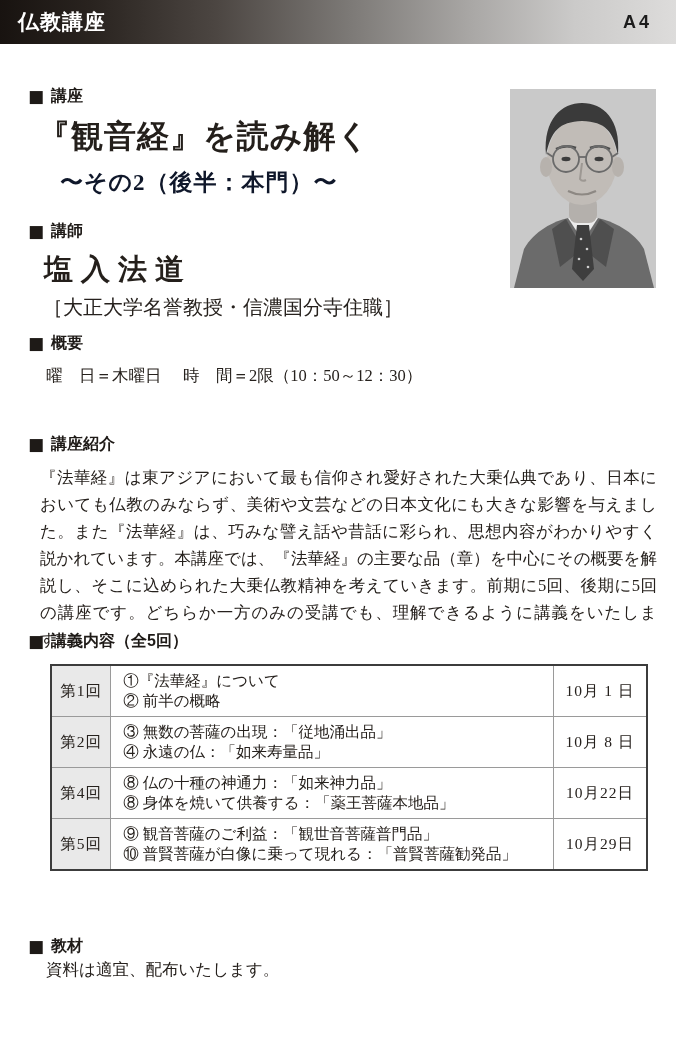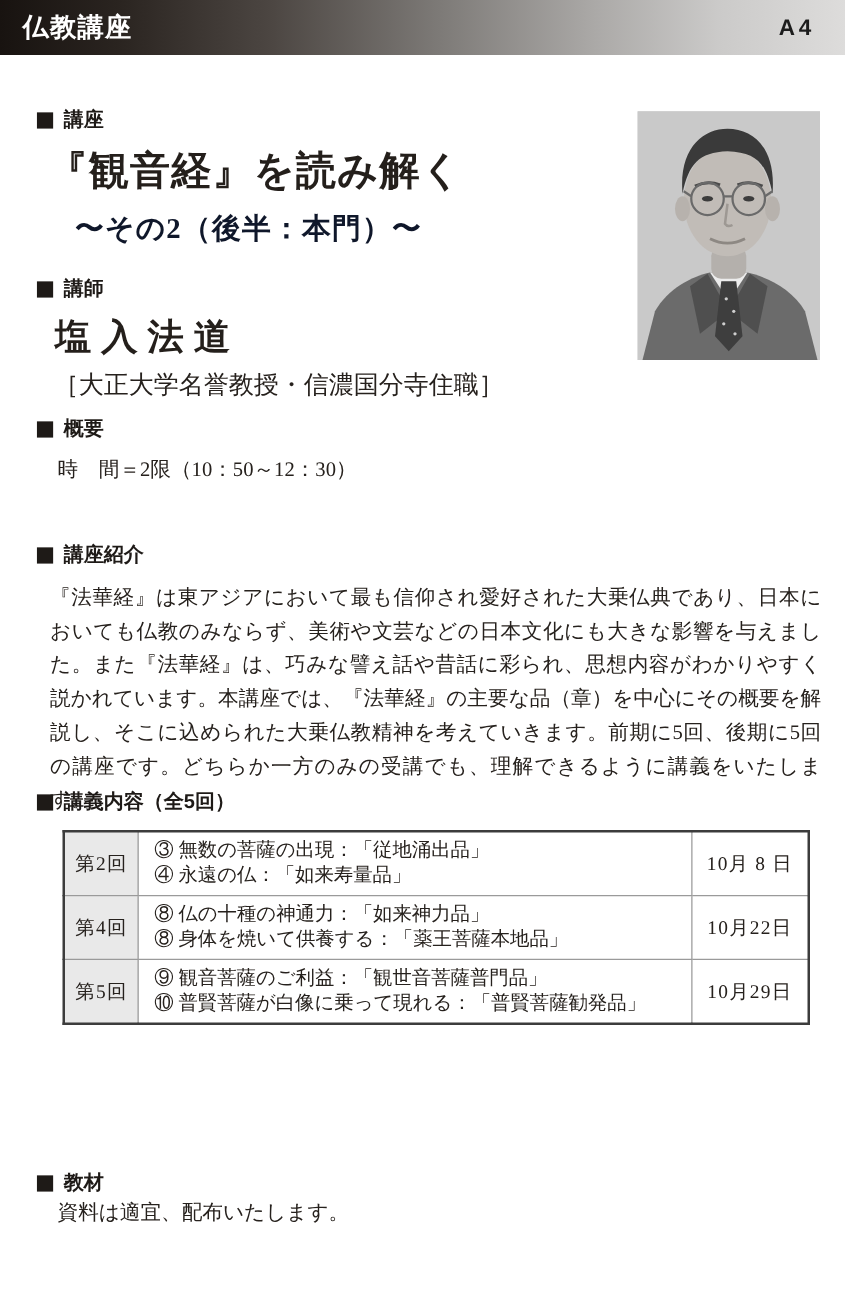--- a/index.html
+++ b/index.html
@@ -164,40 +164,49 @@
     <div class="instructor-name">塩入法道</div>
     <div class="instructor-affil">［大正大学名誉教授・信濃国分寺住職］</div>
   </div>
 
   <div class="sec-overview">
     <div class="sec-head">
       <span class="sq">■</span>
       <span>概要</span>
     </div>
     <div class="ov-row">
+      <span class="c1">曜　日＝木曜日</span>
       <span>時　間＝2限（10：50～12：30）</span>
     </div>
   </div>
 
   <div class="sec-intro">
     <div class="sec-head">
       <span class="sq">■</span>
       <span>講座紹介</span>
     </div>
     <div class="intro-text">『法華経』は東アジアにおいて最も信仰され愛好された大乗仏典であり、日本においても仏教のみならず、美術や文芸などの日本文化にも大きな影響を与えました。また『法華経』は、巧みな譬え話や昔話に彩られ、思想内容がわかりやすく説かれています。本講座では、『法華経』の主要な品（章）を中心にその概要を解説し、そこに込められた大乗仏教精神を考えていきます。前期に5回、後期に5回の講座です。どちらか一方のみの受講でも、理解できるように講義をいたします。</div>
   </div>
 
   <div class="sec-schedule">
     <div class="sec-head">
       <span class="sq">■</span>
       <span>講義内容（全5回）</span>
     </div>
     <table class="sched">
       <tbody>
         <tr>
+          <td class="session">第1回</td>
+          <td class="content">
+            <span class="l">①『法華経』について</span>
+            <span class="l">② 前半の概略</span>
+          </td>
+          <td class="date">10月 1 日</td>
+        </tr>
+        <tr>
           <td class="session">第2回</td>
           <td class="content">
             <span class="l">③ 無数の菩薩の出現：「従地涌出品」</span>
             <span class="l">④ 永遠の仏：「如来寿量品」</span>
           </td>
           <td class="date">10月 8 日</td>
         </tr>
         <tr>
           <td class="session">第4回</td>
           <td class="content">

